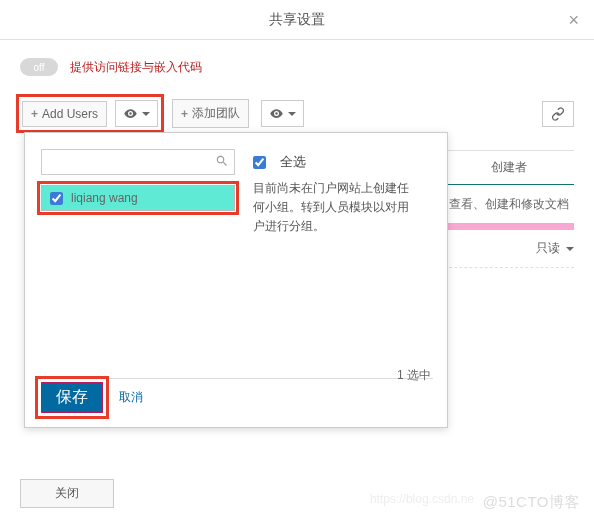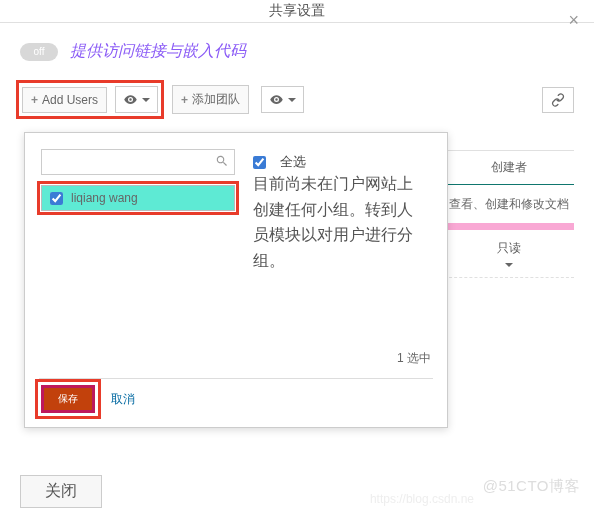--- a/index.html
+++ b/index.html
@@ -1,64 +1,64 @@
 <!DOCTYPE html>
 <html><head>
 <meta charset="utf-8">
 <style>
   * { box-sizing: border-box; margin: 0; padding: 0; }
   body { font-family: "Microsoft YaHei", Arial, sans-serif; font-size: 13px; color: #333; background: #fff; width: 594px; height: 524px; position: relative; }
   
-  .dialog-header { height: 23px; border-bottom: 1px solid #e0e0e0; display: flex; align-items: center; justify-content: center; position: relative; }
+  .dialog-header { height: 40px; border-bottom: 1px solid #e0e0e0; display: flex; align-items: center; justify-content: center; position: relative; }
   .dialog-title { font-size: 14px; color: #555; }
   .close-x { position: absolute; right: 15px; top: 10px; font-size: 18px; color: #999; cursor: pointer; }
   
   .body { padding: 18px 20px 10px 20px; }
   
   .ext-row { display: flex; align-items: center; gap: 12px; font-size: 13px; }
   .toggle { display: inline-flex; align-items: center; justify-content: center; width: 38px; height: 18px; border-radius: 9px; background: #d8d8d8; color: #fff; font-size: 10px; cursor: pointer; }
-  .ext-sub { color: #8b5cf6; font-size: 16px; font-style: italic; }
+  .ext-sub { color: #b91c1c; font-size: 12px; }
   
   .toolbar { margin-top: 22px; display: flex; align-items: center; gap: 12px; }
   .tb-btn { display: inline-flex; align-items: center; gap: 4px; padding: 5px 8px; border: 1px solid #ccc; background: #f9f9f9; color: #666; font-size: 12px; cursor: pointer; }
   .tb-btn .plus { color: #888; font-weight: bold; }
   .eye-dd { display: inline-flex; align-items: center; gap: 4px; padding: 5px 7px; border: 1px solid #ccc; background: #fff; cursor: pointer; }
   .eye-svg { width: 15px; height: 15px; }
   .caret { width: 0; height: 0; border-left: 4px solid transparent; border-right: 4px solid transparent; border-top: 4px solid #666; }
   .link-btn { margin-left: auto; width: 32px; height: 26px; border: 1px solid #ccc; display: inline-flex; align-items: center; justify-content: center; cursor: pointer; }
   .link-svg { width: 16px; height: 16px; }
   .redbox { outline: 3px solid #e83b2a; outline-offset: 1px; }
   .group1 { display: inline-flex; align-items: center; gap: 8px; padding: 2px; }
   
   .right-col { position: absolute; right: 20px; top: 150px; width: 130px; text-align: center; }
   .right-head { border-top: 1px solid #e0e0e0; border-bottom: 1px solid #0f766e; padding: 8px 0; color: #666; font-size: 12px; }
   .right-desc { padding: 10px 4px; font-size: 12px; color: #666; line-height: 1.5; border-bottom: 7px solid #f9a8d4; }
-  .perm-row { padding: 10px 0; display: flex; align-items: center; justify-content: flex-end; gap: 6px; color: #555; font-size: 12px; border-bottom: 1px dashed #e0e0e0; flex-direction: column; }
+  .perm-row { padding: 10px 0; display: flex; align-items: center; justify-content: flex-end; gap: 6px; color: #555; font-size: 12px; border-bottom: 1px dashed #e0e0e0; }
   
   .popup { position: absolute; left: 24px; top: 132px; width: 424px; height: 296px; background: #fff; border: 1px solid #ccc; box-shadow: 0 2px 8px rgba(0,0,0,.15); padding: 16px 14px 14px 16px; }
   .p-row { display: flex; gap: 18px; align-items: flex-start; }
   .search-wrap { position: relative; width: 194px; }
   .search-input { width: 100%; height: 26px; border: 1px solid #ccc; padding: 3px 26px 3px 6px; font-size: 12px; }
   .mag { position: absolute; right: 6px; top: 5px; width: 14px; height: 14px; color: #999; }
   .sel-all { display: flex; align-items: center; gap: 14px; font-size: 13px; color: #444; margin-top: 4px; }
-  .info-text { font-size: 16px; color: #555; line-height: 1.6; width: 160px; }
+  .info-text { font-size: 12px; color: #555; line-height: 1.6; margin-top: 8px; width: 160px; }
   
   .user-box { margin-top: 10px; width: 194px; border: 1px solid #bbb; background: #5eead4; padding: 5px 8px; display: flex; align-items: center; gap: 8px; font-size: 12px; color: #666; }
   
-  .sel-count { position: absolute; right: 16px; bottom: 60px; font-size: 12px; color: #666; }
+  .sel-count { position: absolute; right: 16px; bottom: 43px; font-size: 12px; color: #666; }
   .sep { position: absolute; left: 14px; right: 14px; bottom: 48px; border-top: 1px solid #ddd; }
   
   .popup-footer { position: absolute; left: 14px; bottom: 12px; display: flex; align-items: center; gap: 14px; }
-  .save-btn { background: #c2410c; color: #fff; border: 3px solid #be185d; padding: 4px 14px; font-size: 10px; cursor: pointer; }
+  .save-btn { background: #0369a1; color: #fff; border: 1px solid #be185d; padding: 4px 14px; font-size: 16px; cursor: pointer; }
   .cancel-link { color: #0369a1; font-size: 12px; cursor: pointer; }
   
   .footer { position: absolute; left: 20px; bottom: 16px; }
-  .close-btn { border: 1px solid #ccc; background: #f7f7f7; padding: 5px 24px; font-size: 16px; color: #555; cursor: pointer; }
+  .close-btn { border: 1px solid #ccc; background: #f7f7f7; padding: 5px 34px; font-size: 12px; color: #555; cursor: pointer; }
   
-  .wm { position: absolute; right: 14px; bottom: 28px; color: #ddd; font-size: 15px; letter-spacing: .5px; }
+  .wm { position: absolute; right: 14px; bottom: 12px; color: #ddd; font-size: 15px; letter-spacing: .5px; }
   .wm2 { position: absolute; right: 120px; bottom: 18px; color: #eee; font-size: 12px; }
   
   input[type=checkbox] { width: 13px; height: 13px; accent-color: #3a7bd5; cursor: pointer; }
 </style>
 </head>
 <body>
 
 <div class="dialog-header">
   <span class="dialog-title">共享设置</span>
   <span class="close-x">×</span>

